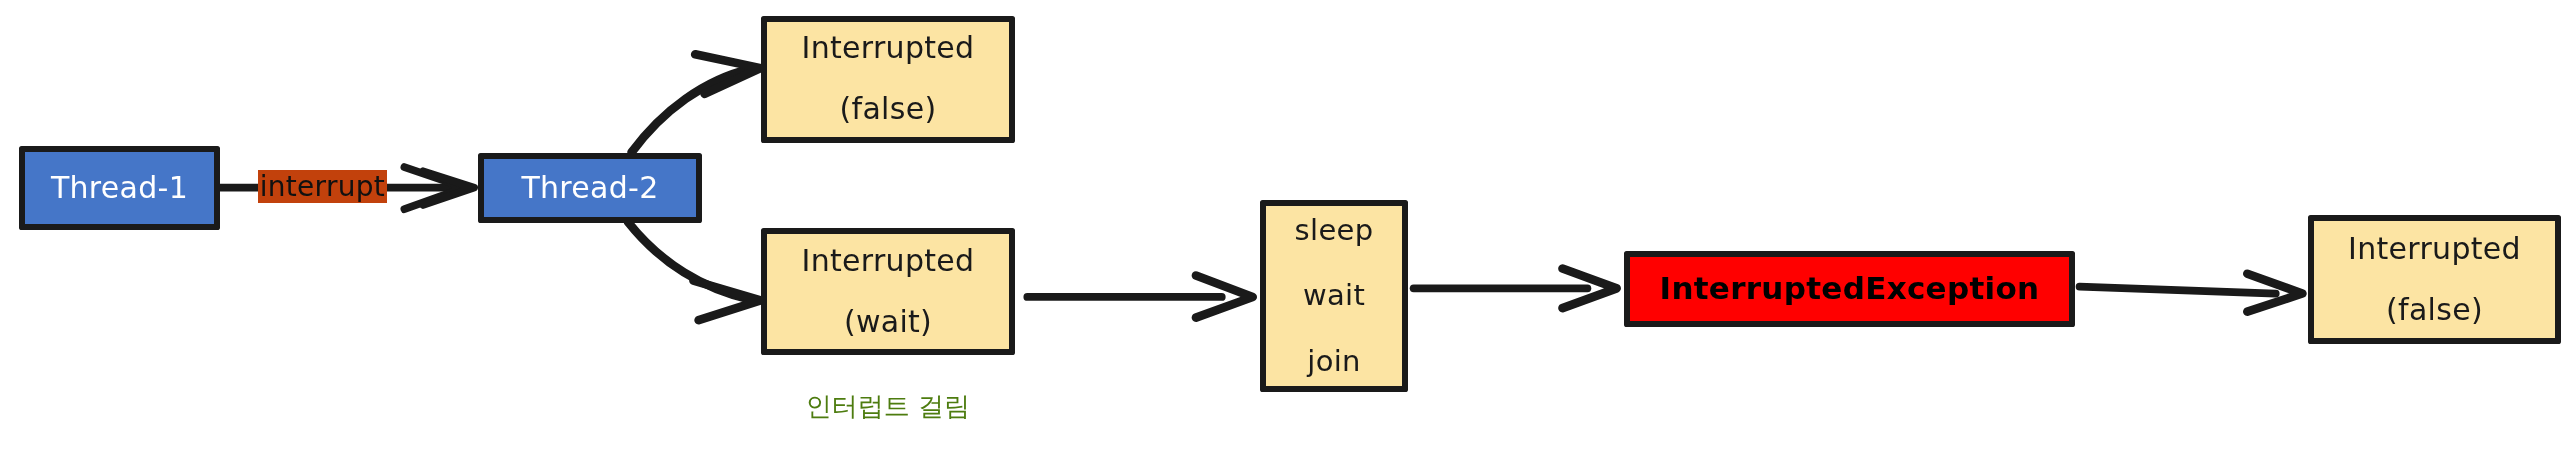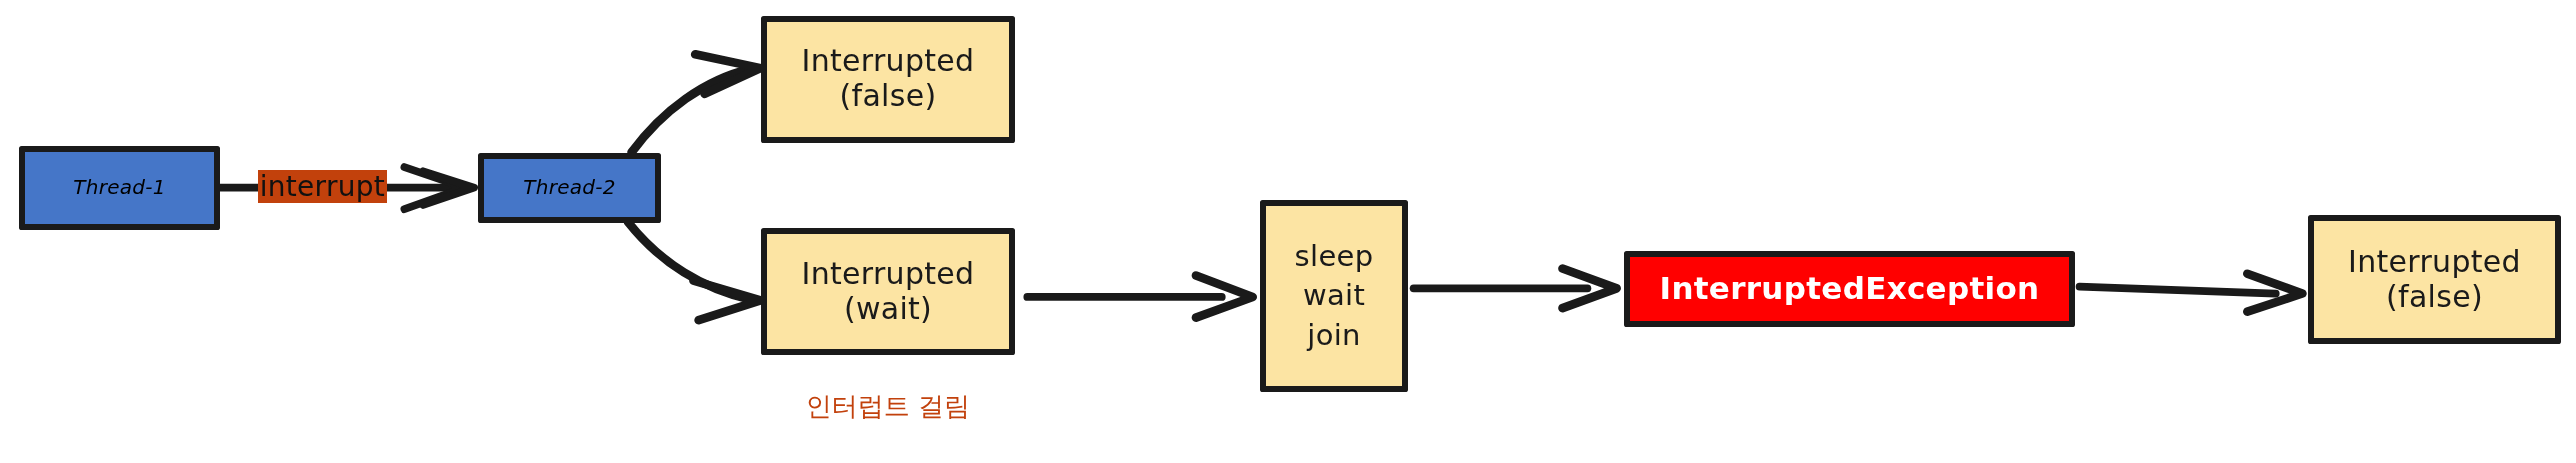--- a/index.html
+++ b/index.html
@@ -33,45 +33,45 @@
     line-height: 1.16;
     letter-spacing: 0.3px;
   }
   .node .line {
     display: block;
     white-space: nowrap;
   }
 
   .node--blue {
     background: #4576c8;
-    color: #000000;
-    font-size: 20px;
-    font-style: italic;
+    color: #ffffff;
+    font-size: 30px;
   }
   .node--yellow {
     background: #fce4a3;
     color: #1a1a1a;
     font-size: 30px;
+    gap: 26px;
   }
   .node--red {
     background: #ff0000;
-    color: #ffffff;
+    color: #000000;
     font-size: 31px;
     font-weight: 700;
   }
   .node--stack {
     font-size: 29px;
     line-height: 1.35;
     text-align: center;
   }
 
   
   .caption {
     position: absolute;
-    color: #c2410c;
+    color: #4d7c0f;
     font-size: 26px;
     white-space: nowrap;
     text-align: center;
     font-family: "DejaVu Sans", "Liberation Sans", sans-serif;
   }
 
   
   .edge-label {
     position: absolute;
     color: #111111;
@@ -136,21 +136,21 @@
       <path d="M 2612 318 L 2676 341 L 2612 362" stroke-width="10"></path>
     </g>
   </svg>
 
   <div class="node node--blue" style="left:19px; top:146px; width:201px; height:84px;">
     <span class="line">Thread-1</span>
   </div>
 
   <div class="edge-label" style="left:258px; top:170px;">interrupt</div>
 
-  <div class="node node--blue" style="left:478px; top:153px; width:183px; height:70px;text-align:right;">
+  <div class="node node--blue" style="left:478px; top:153px; width:224px; height:70px;text-align:right;">
     <span class="line">Thread-2</span>
   </div>
 
   <div class="node node--yellow" style="left:761px; top:15.5px; width:254px; height:127px;">
     <span class="line">Interrupted</span>
     <span class="line">(false)</span>
   </div>
 
   <div class="node node--yellow" style="left:761px; top:228px; width:254px; height:127px;">
     <span class="line">Interrupted</span>

